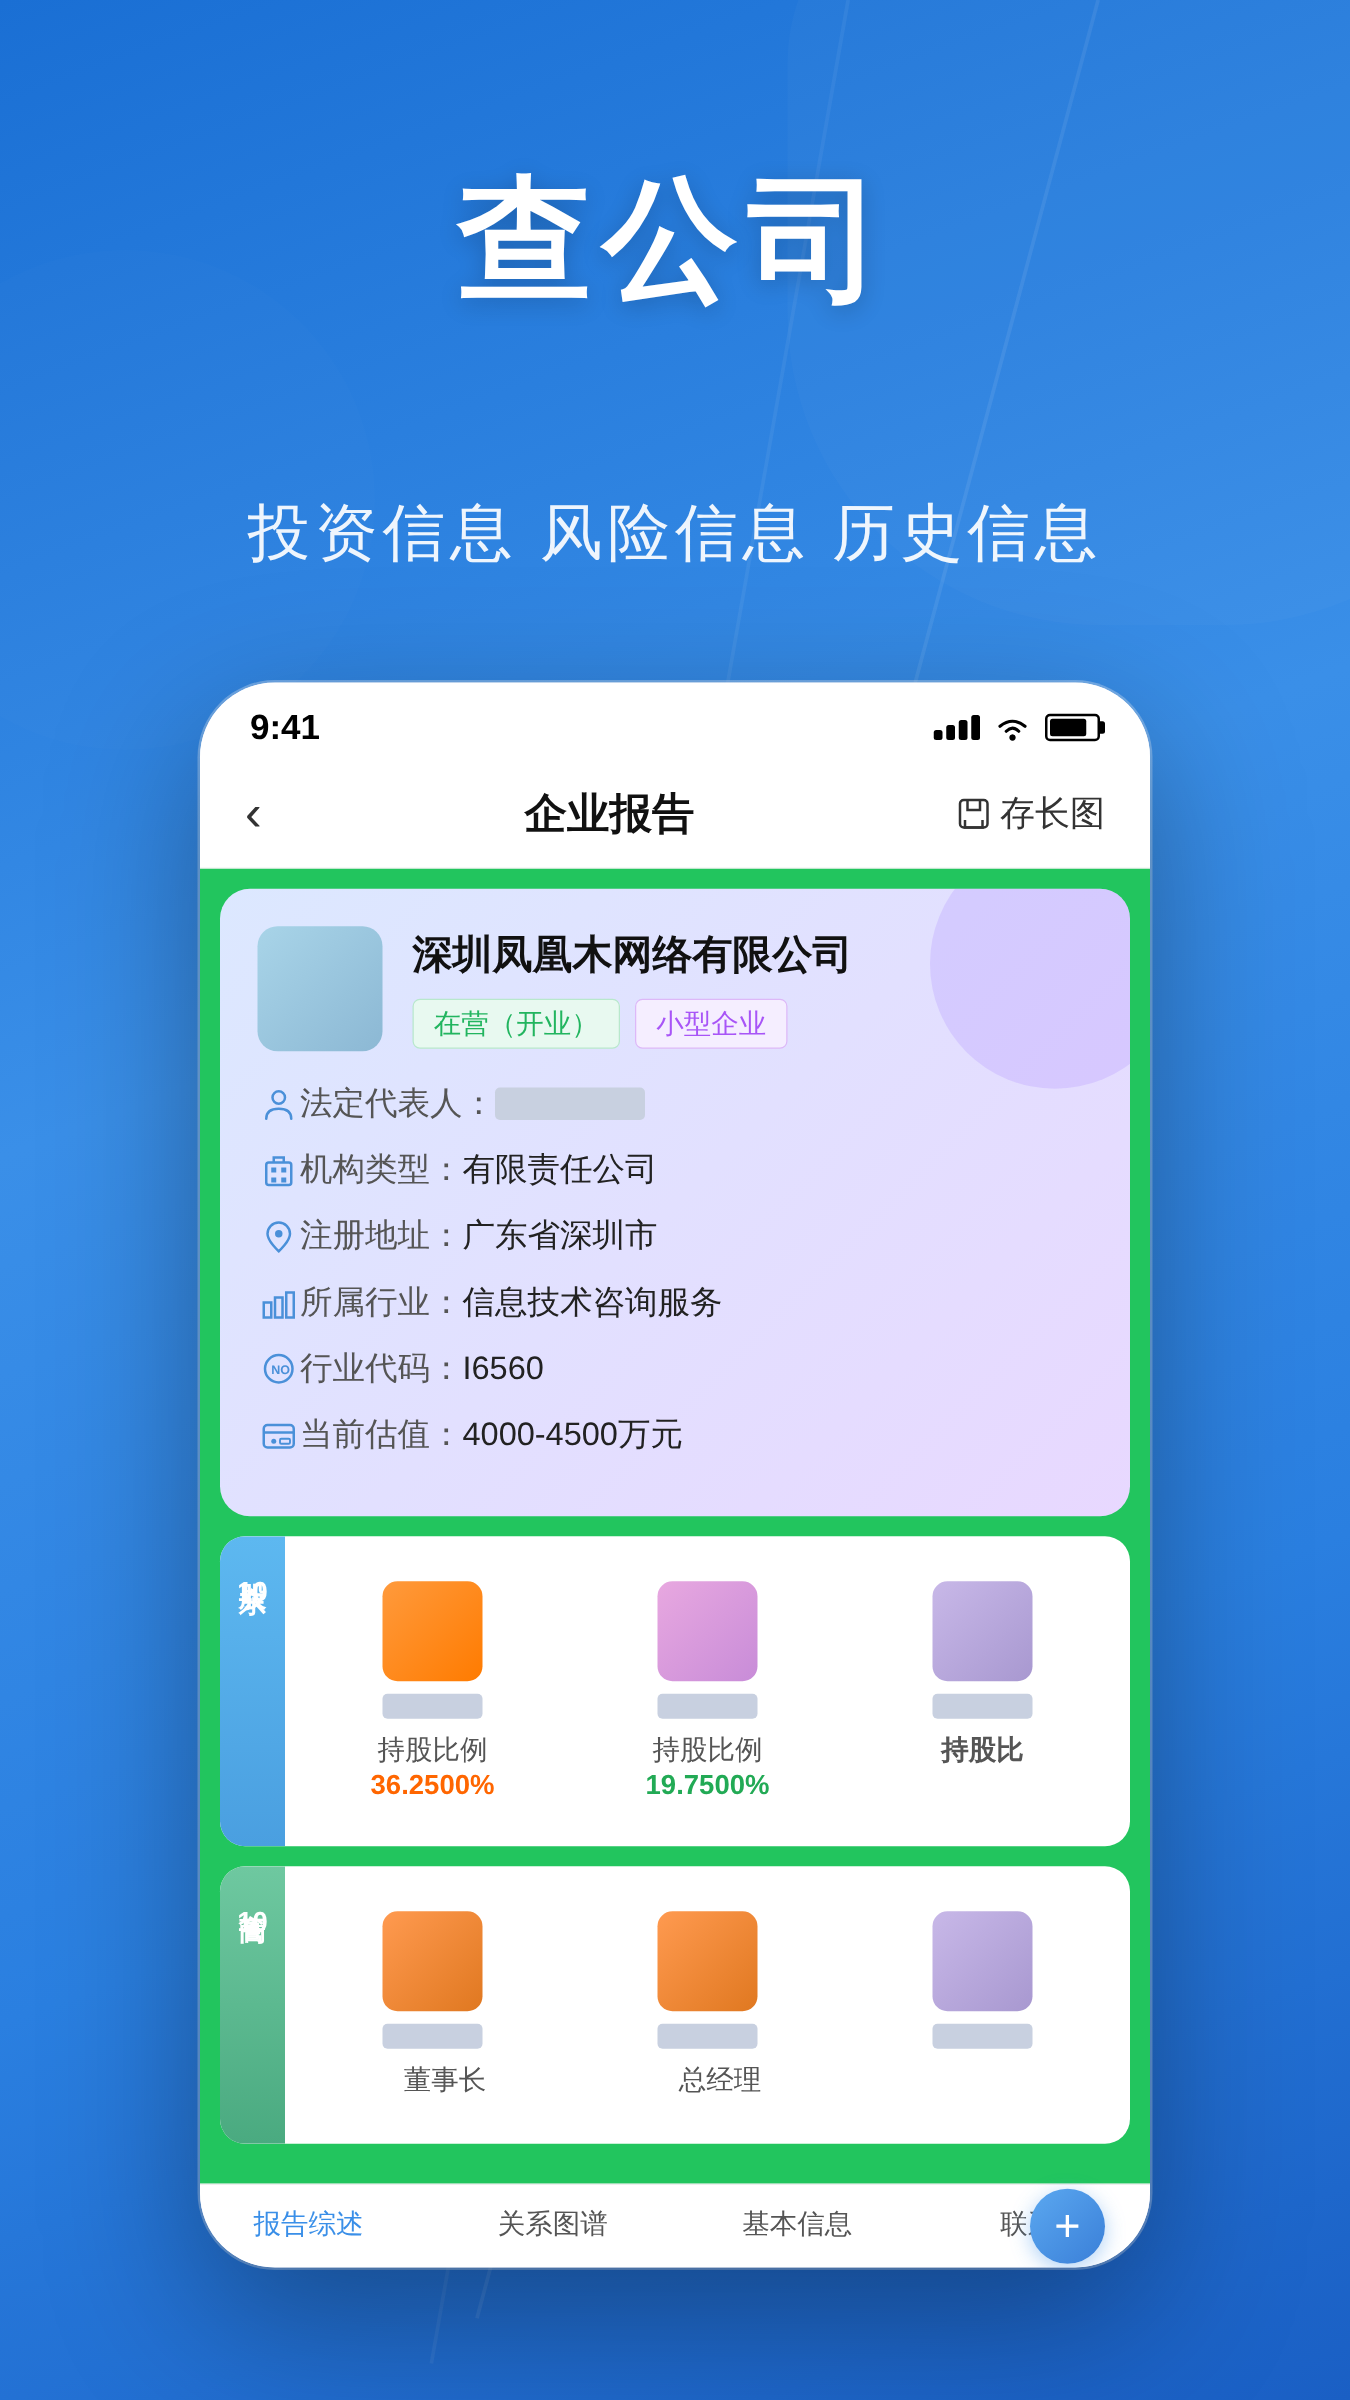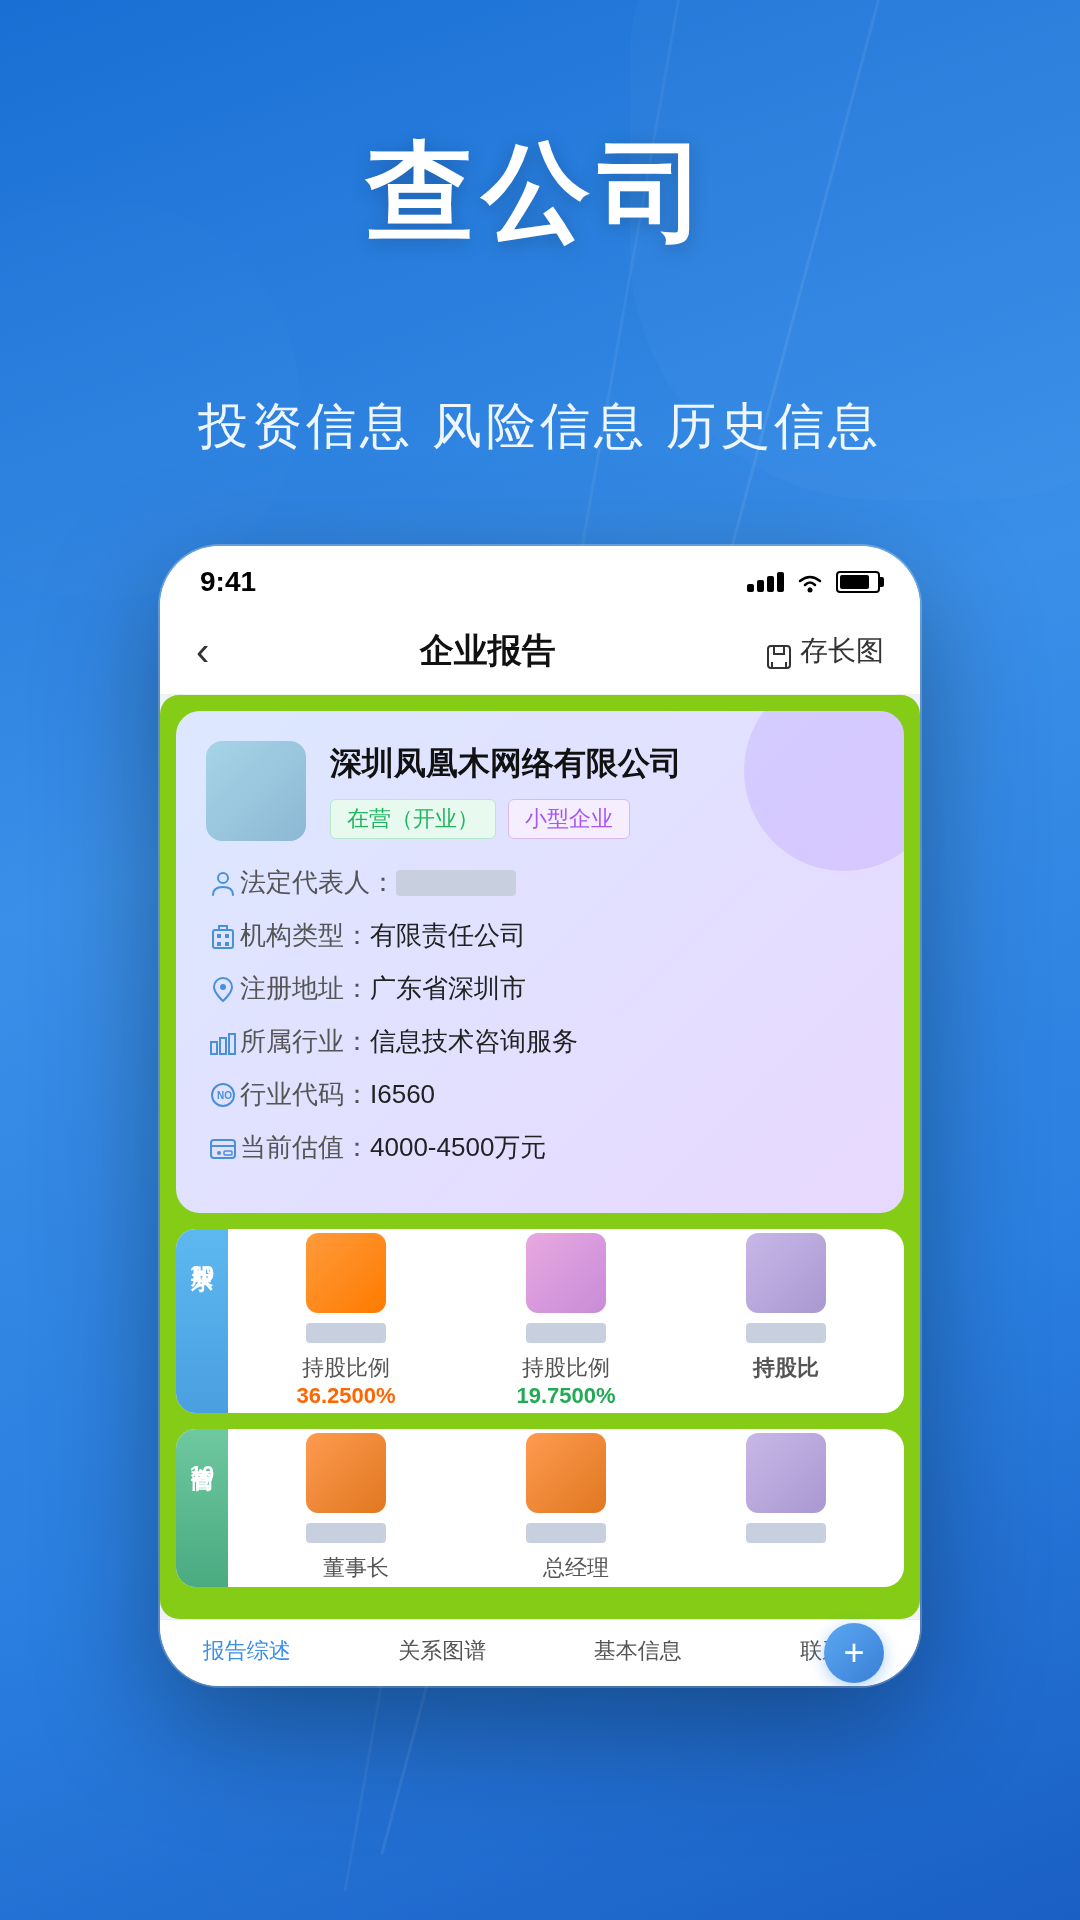--- a/index.html
+++ b/index.html
@@ -155,31 +155,30 @@
     }
 
     .nav-title {
       font-size: 34px;
       font-weight: 600;
       color: #111;
     }
 
     .nav-save {
       display: flex;
-      align-items: flex-end;
+      align-items: center;
       gap: 8px;
       font-size: 28px;
       color: #333;
     }
 
     
     .content-area {
-      background: #84cc16;
+      background: #22c55e;
       padding: 16px;
-      border-radius: 19px;
     }
 
     
     .company-card {
       background: linear-gradient(135deg, #dce8ff 0%, #e8d8ff 100%);
       border-radius: 24px;
       padding: 30px;
       margin-bottom: 16px;
       position: relative;
       overflow: hidden;
@@ -319,21 +318,21 @@
       color: #fff;
       font-size: 22px;
       font-weight: 700;
       margin-top: 8px;
     }
 
     .section-items {
       flex: 1;
       display: flex;
       overflow: hidden;
-      padding: 4px 16px;
+      padding: 36px 16px;
       gap: 16px;
       justify-content: flex-end;
     }
 
     .shareholder-item {
       flex: 1;
       display: flex;
       flex-direction: column;
       align-items: center;
       gap: 10px;

